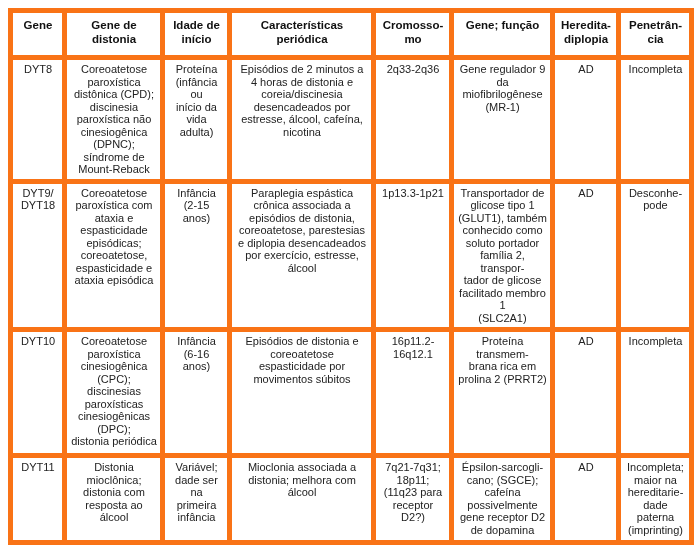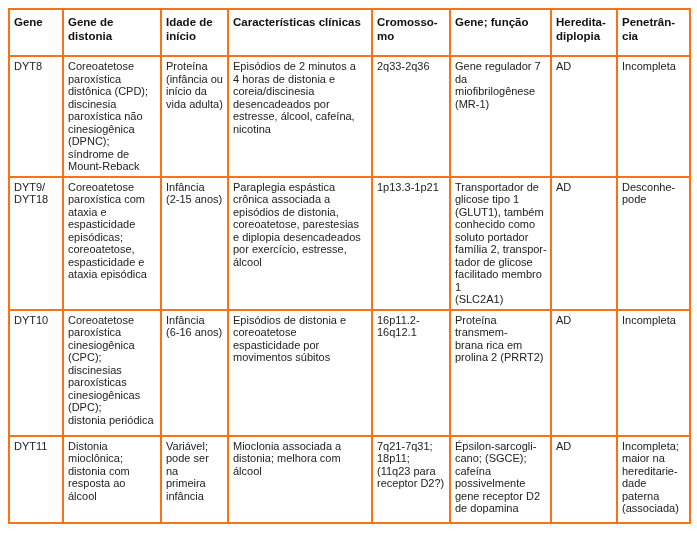--- a/index.html
+++ b/index.html
@@ -17,23 +17,23 @@
     padding: 8px;
   }
   table.dystonia {
     border-collapse: collapse;
     table-layout: fixed;
     width: 681px;
     background: #ffffff;
   }
   table.dystonia th,
   table.dystonia td {
-    border: 2px solid #f97316;
+    border: 5px solid #f97316;
     vertical-align: top;
-    text-align: left;
+    text-align: center;
     font-size: 11px;
     line-height: 12.5px;
     padding: 3px 3px 3px 4px;
     white-space: pre-line;
     overflow: hidden;
     box-sizing: border-box;
   }
   table.dystonia th {
     font-size: 11.5px;
     font-weight: bold;
@@ -76,21 +76,21 @@
         <col class="c5">
         <col class="c6">
         <col class="c7">
     </colgroup>
     <thead>
       <tr class="hdr">
         <th>Gene</th>
         <th>Gene de distonia</th>
         <th>Idade de
 início</th>
-        <th>Características clínicas</th>
+        <th>Características periódica</th>
         <th>Cromosso-
 mo</th>
         <th>Gene; função</th>
         <th>Heredita-
 diplopia</th>
         <th>Penetrân-
 cia</th>
       </tr>
     </thead>
     <tbody>
@@ -109,21 +109,21 @@
 (infância ou
 início da
 vida adulta)</td>
         <td>Episódios de 2 minutos a
 4 horas de distonia e
 coreia/discinesia
 desencadeados por
 estresse, álcool, cafeína,
 nicotina</td>
         <td>2q33-2q36</td>
-        <td>Gene regulador 7
+        <td>Gene regulador 9
 da miofibrilogênese
 (MR-1)</td>
         <td>AD</td>
         <td>Incompleta</td>
       </tr>
       <tr class="r1">
         <td>DYT9/
 DYT18</td>
         <td>Coreoatetose
 paroxística com
@@ -182,38 +182,38 @@
         <td>Incompleta</td>
       </tr>
       <tr class="r3">
         <td>DYT11</td>
         <td>Distonia
 mioclônica;
 distonia com
 resposta ao
 álcool</td>
         <td>Variável;
-pode ser na
+dade ser na
 primeira
 infância</td>
         <td>Mioclonia associada a
 distonia; melhora com álcool</td>
         <td>7q21-7q31;
 18p11;
 (11q23 para
 receptor D2?)</td>
         <td>Épsilon-sarcogli-
 cano; (SGCE);
 cafeína
 possivelmente
 gene receptor D2
 de dopamina</td>
         <td>AD</td>
         <td>Incompleta;
 maior na
 hereditarie-
 dade
 paterna
-(associada)</td>
+(imprinting)</td>
       </tr>
     </tbody>
   </table>
 </div>
 
 </body></html>

